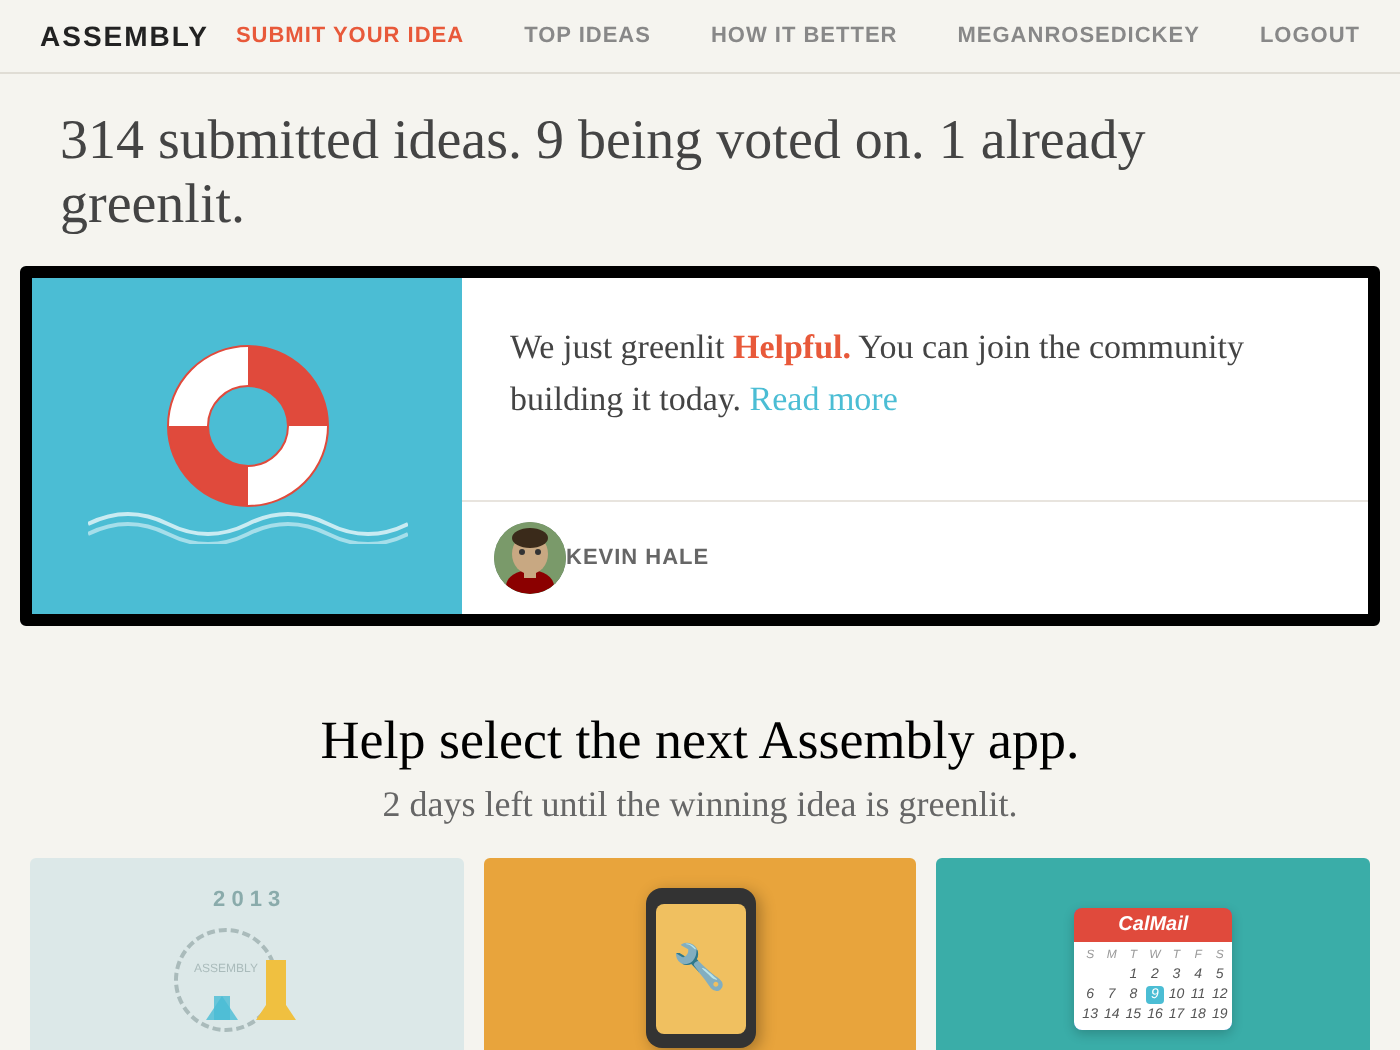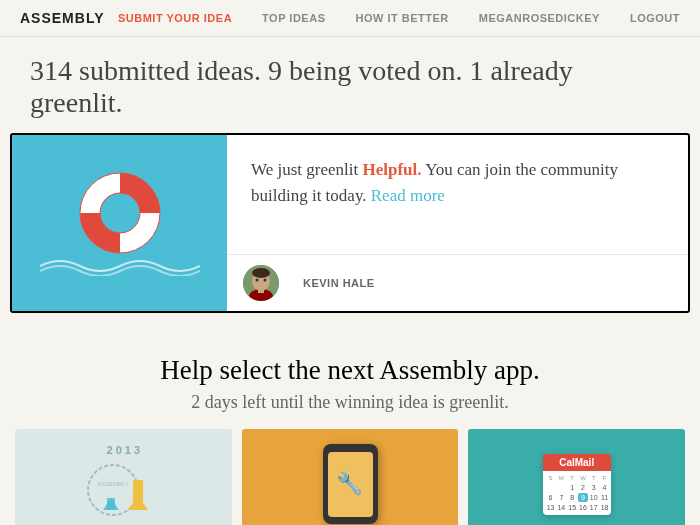--- a/index.html
+++ b/index.html
@@ -50,21 +50,21 @@
     .stats-bar {
       padding: 18px 30px 14px;
       font-family: 'Georgia', serif;
       font-size: 28px;
       color: #444;
     }
 
     
     .greenlit-card {
       margin: 0 10px 20px 10px;
-      border: 2px solid #000000;
+      border: 6px solid #000000;
       background: #fff;
       border-radius: 3px;
       display: flex;
       overflow: hidden;
       height: 180px;
     }
     .greenlit-image {
       width: 215px;
       min-width: 215px;
       background-color: #4bbdd4;
@@ -96,21 +96,21 @@
     .read-more {
       color: #4bbdd4;
       cursor: pointer;
     }
 
     .greenlit-meta {
       border-top: 1px solid #e8e4de;
       display: flex;
       align-items: center;
       padding: 10px 16px;
-      gap: 24px;
+      gap: 0;
     }
     .meta-avatar {
       width: 36px;
       height: 36px;
       border-radius: 50%;
       overflow: hidden;
       flex-shrink: 0;
       background: #7a9a8a;
       position: relative;
     }
@@ -187,25 +187,26 @@
     }
     .idea-card-teal {
       background: #3aada8;
       display: flex;
       align-items: center;
       justify-content: center;
     }
 
     
     .calendar-card {
-      width: 68px;
+      width: 79px;
       background: #3b82f6;
       border-radius: 4px;
       overflow: hidden;
       box-shadow: 0 2px 6px rgba(0,0,0,0.2);
+      font-style: italic;
     }
     .cal-header {
       background: #e04a3c;
       color: white;
       font-family: Arial, sans-serif;
       font-size: 10px;
       text-align: center;
       padding: 3px;
       font-weight: bold;
     }

